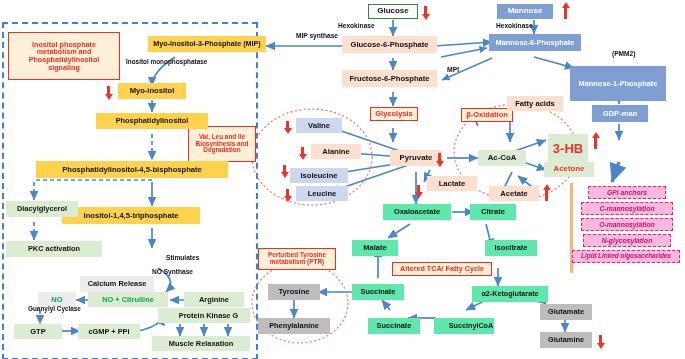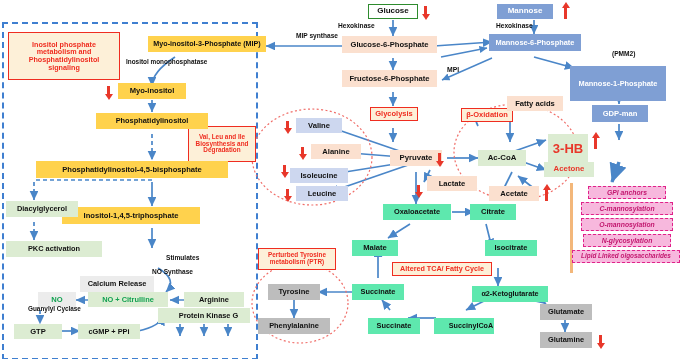--- a/index.html
+++ b/index.html
@@ -179,20 +179,21 @@
   <div class="lbl" style="left:152px;top:268px;font-size:6.6px;">NO Synthase</div>
   <div class="lbl" style="left:28px;top:305px;font-size:6.4px;">Guanylyl Cyclase</div>
 
   <div class="node" style="left:38px;top:292px;width:38px;height:15px;font-size:7.6px;background:#ececec;color:#12a150;">NO</div>
   <div class="node palegrn grntxt" style="left:88px;top:292px;width:80px;height:15px;font-size:7.4px;">NO + Citrulline</div>
   <div class="node palegrn" style="left:184px;top:292px;width:60px;height:15px;font-size:7.4px;">Arginine</div>
 
   <div class="node palegrn" style="left:14px;top:324px;width:48px;height:15px;font-size:7.6px;">GTP</div>
   <div class="node palegrn" style="left:78px;top:324px;width:62px;height:15px;font-size:7.4px;">cGMP + PPi</div>
   <div class="node palegrn" style="left:158px;top:308px;width:92px;height:15px;font-size:7.4px;padding-left:12px;">Protein Kinase G</div>
+  <div class="node palegrn" style="left:152px;top:336px;width:98px;height:15px;font-size:7.4px;">Muscle Relaxation</div>
 
   <div class="node lav" style="left:296px;top:118px;width:46px;height:15px;font-size:7.6px;">Valine</div>
   <div class="arrowdown" style="left:284px;top:118px;width:7px;height:15px;background:linear-gradient(#e8372a,#e8372a) no-repeat center/3px 10px;">
     <div style="position:absolute;left:0;bottom:-1px;width:0;height:0;border-left:4px solid transparent;border-right:4px solid transparent;border-top:6px solid #e8372a;"></div>
   </div>
 
   <div class="node peach" style="left:311px;top:144px;width:50px;height:15px;font-size:7.6px;">Alanine</div>
   <div class="arrowdown" style="left:299px;top:144px;width:7px;height:15px;background:linear-gradient(#e8372a,#e8372a) no-repeat center/3px 10px;">
     <div style="position:absolute;left:0;bottom:-1px;width:0;height:0;border-left:4px solid transparent;border-right:4px solid transparent;border-top:6px solid #e8372a;"></div>
   </div>

